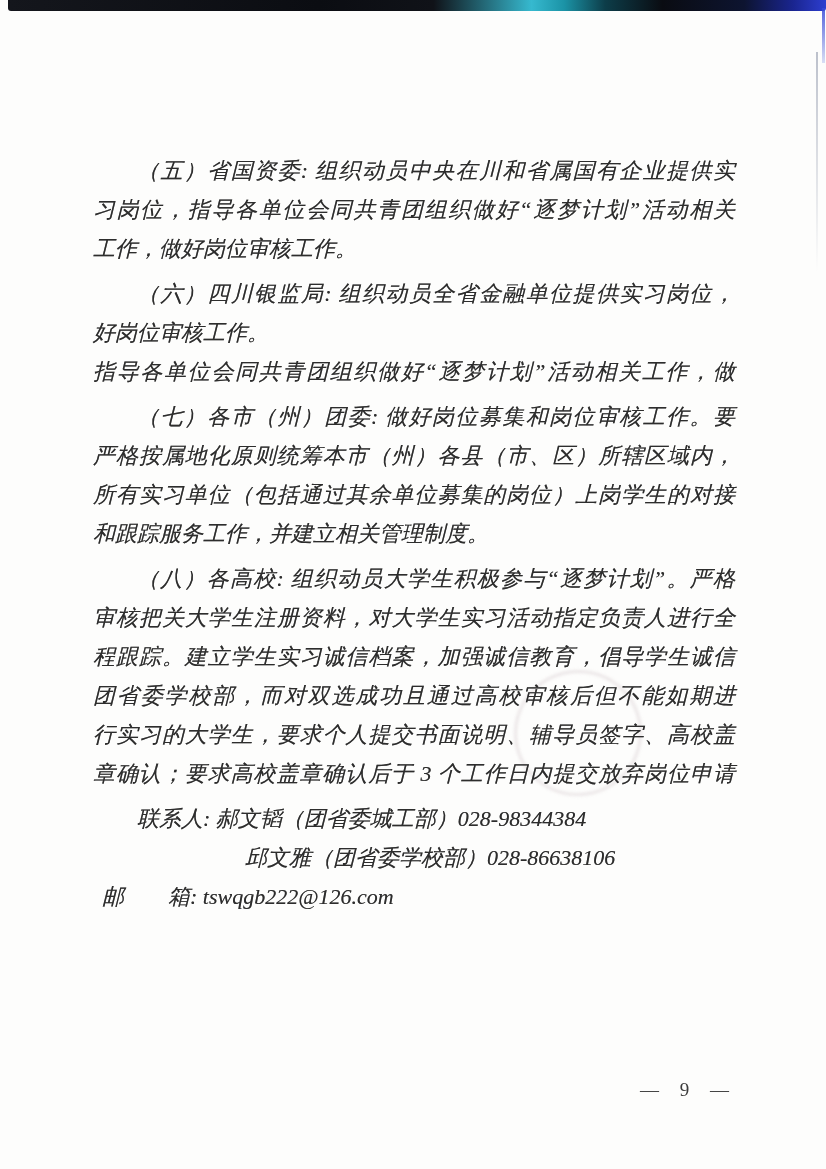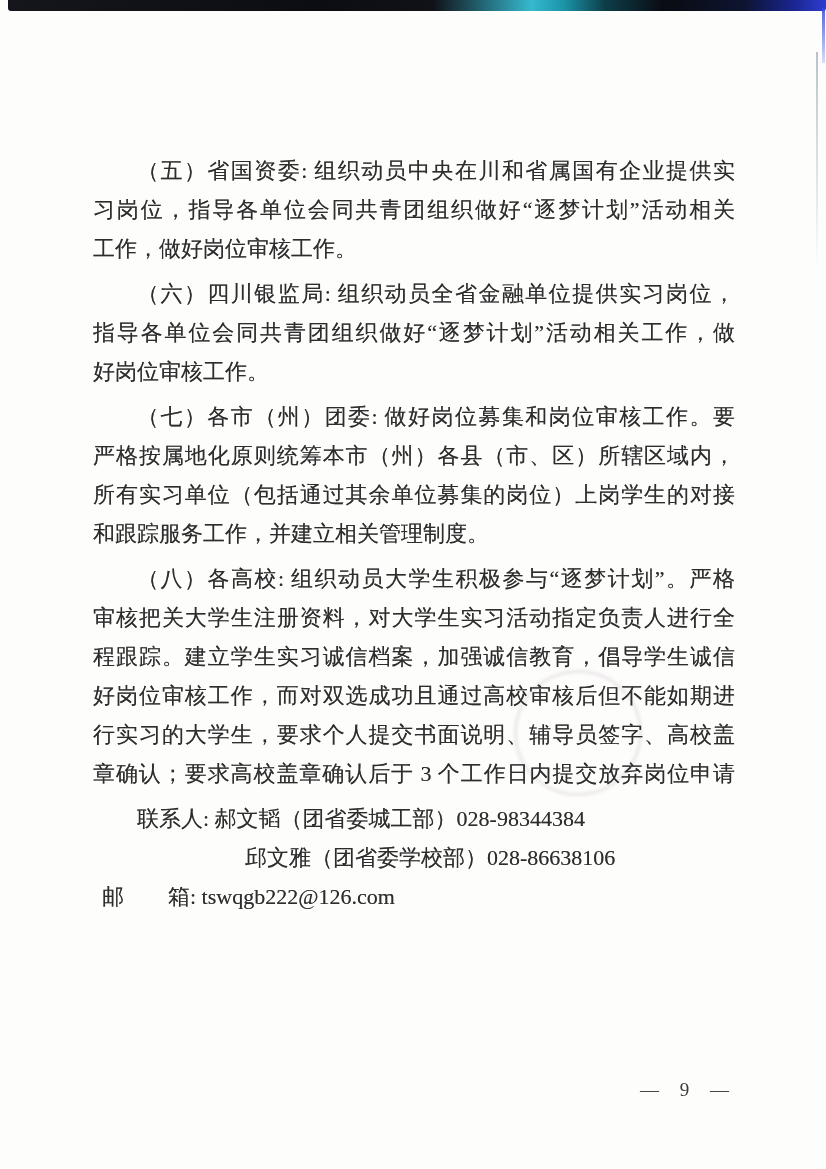--- a/index.html
+++ b/index.html
@@ -34,21 +34,21 @@
     border-radius:50%;
     filter:blur(1.5px);
     transform:rotate(-8deg);
   }
   .content{
     position:absolute;left:93px;top:151px;width:642px;
     color:#2d2d2d;font-size:22px;line-height:39px;
     text-shadow:0 0 .5px rgba(45,45,45,.55);
   }
   .para{margin:0 0 6px 0;}
-  .line{text-align:left;}
+  .line{text-align:left;font-style:italic;}
   .line.just{text-align:justify;text-align-last:justify;}
   .line.first{text-indent:44px;}
   .contact .c1{text-indent:44px;}
   .contact .c2{padding-left:152px;}
   .contact .c3{padding-left:9px;}
   .page-number{
     position:absolute;top:1079px;left:615px;width:142px;
     text-align:center;font-size:19px;color:#3c3c3c;
     letter-spacing:3px;word-spacing:10px;
   }
@@ -65,34 +65,34 @@
 
   <div class="content">
     <div>
         <div class="para">
           <div class="line first just">（五）省国资委: 组织动员中央在川和省属国有企业提供实</div>
           <div class="line just">习岗位，指导各单位会同共青团组织做好“逐梦计划”活动相关</div>
           <div class="line">工作，做好岗位审核工作。</div>
         </div>
         <div class="para">
           <div class="line first just">（六）四川银监局: 组织动员全省金融单位提供实习岗位，</div>
+          <div class="line">好岗位审核工作。</div>
           <div class="line just">指导各单位会同共青团组织做好“逐梦计划”活动相关工作，做</div>
-          <div class="line">好岗位审核工作。</div>
         </div>
         <div class="para">
           <div class="line first just">（七）各市（州）团委: 做好岗位募集和岗位审核工作。要</div>
           <div class="line just">严格按属地化原则统筹本市（州）各县（市、区）所辖区域内，</div>
           <div class="line just">所有实习单位（包括通过其余单位募集的岗位）上岗学生的对接</div>
           <div class="line">和跟踪服务工作，并建立相关管理制度。</div>
         </div>
         <div class="para">
           <div class="line first just">（八）各高校: 组织动员大学生积极参与“逐梦计划”。严格</div>
           <div class="line just">审核把关大学生注册资料，对大学生实习活动指定负责人进行全</div>
           <div class="line just">程跟踪。建立学生实习诚信档案，加强诚信教育，倡导学生诚信</div>
-          <div class="line just">好岗位审核工作，而对双选成功且通过高校审核后但不能如期进</div>
+          <div class="line just">团省委学校部，而对双选成功且通过高校审核后但不能如期进</div>
           <div class="line just">行实习的大学生，要求个人提交书面说明、辅导员签字、高校盖</div>
           <div class="line just">章确认；要求高校盖章确认后于 3 个工作日内提交放弃岗位申请</div>
         </div>
       </div>
 
     <div class="contact">
       <div class="line c1">联系人: 郝文韬（团省委城工部）028-98344384</div>
       <div class="line c2">邱文雅（团省委学校部）028-86638106</div>
       <div class="line c3">邮　　箱: tswqgb222@126.com</div>
     </div>

